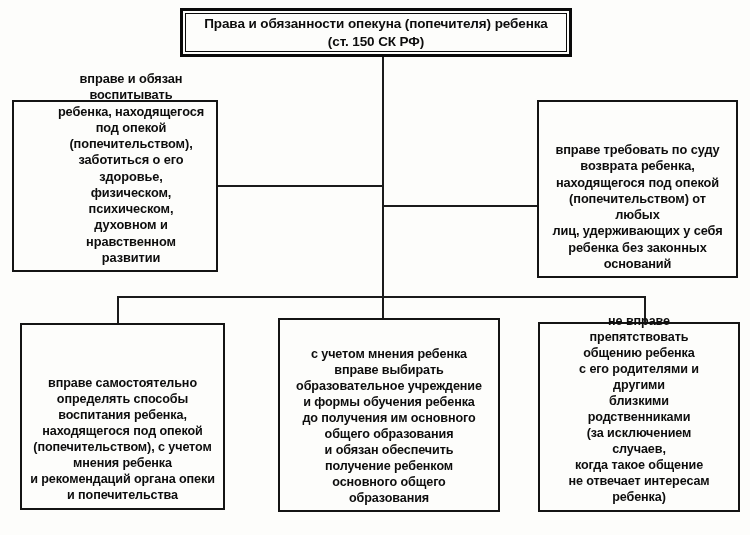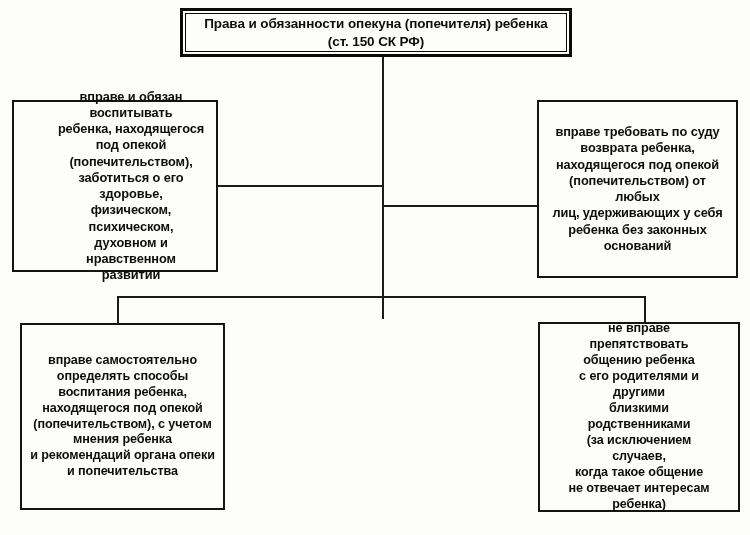--- a/index.html
+++ b/index.html
@@ -28,21 +28,21 @@
   .vline { width: 2px; }
   .hline { height: 2px; }
 
   
   .node {
     position: absolute;
     box-sizing: border-box;
     background: #fdfdfb;
     border: 2px solid #141414;
     display: flex;
-    align-items: center;
+    align-items: flex-end;
     justify-content: center;
     text-align: center;
     color: #0d0d0d;
   }
   .node .txt {
     display: block;
     white-space: pre-line;
     line-height: 1.27;
     font-weight: bold;
     letter-spacing: -0.1px;
@@ -166,20 +166,32 @@
     <span class="txt">вправе самостоятельно
 определять способы
 воспитания ребенка,
 находящегося под опекой
 (попечительством), с учетом
 мнения ребенка
 и рекомендаций органа опеки
 и попечительства</span>
   </div>
 
+  <div class="node" id="node-education">
+    <span class="txt">с учетом мнения ребенка
+вправе выбирать
+образовательное учреждение
+и формы обучения ребенка
+до получения им основного
+общего образования
+и обязан обеспечить
+получение ребенком
+основного общего
+образования</span>
+  </div>
 
   <div class="node" id="node-contact">
     <span class="txt">не вправе препятствовать
 общению ребенка
 с его родителями и другими
 близкими родственниками
 (за исключением случаев,
 когда такое общение
 не отвечает интересам
 ребенка)</span>

